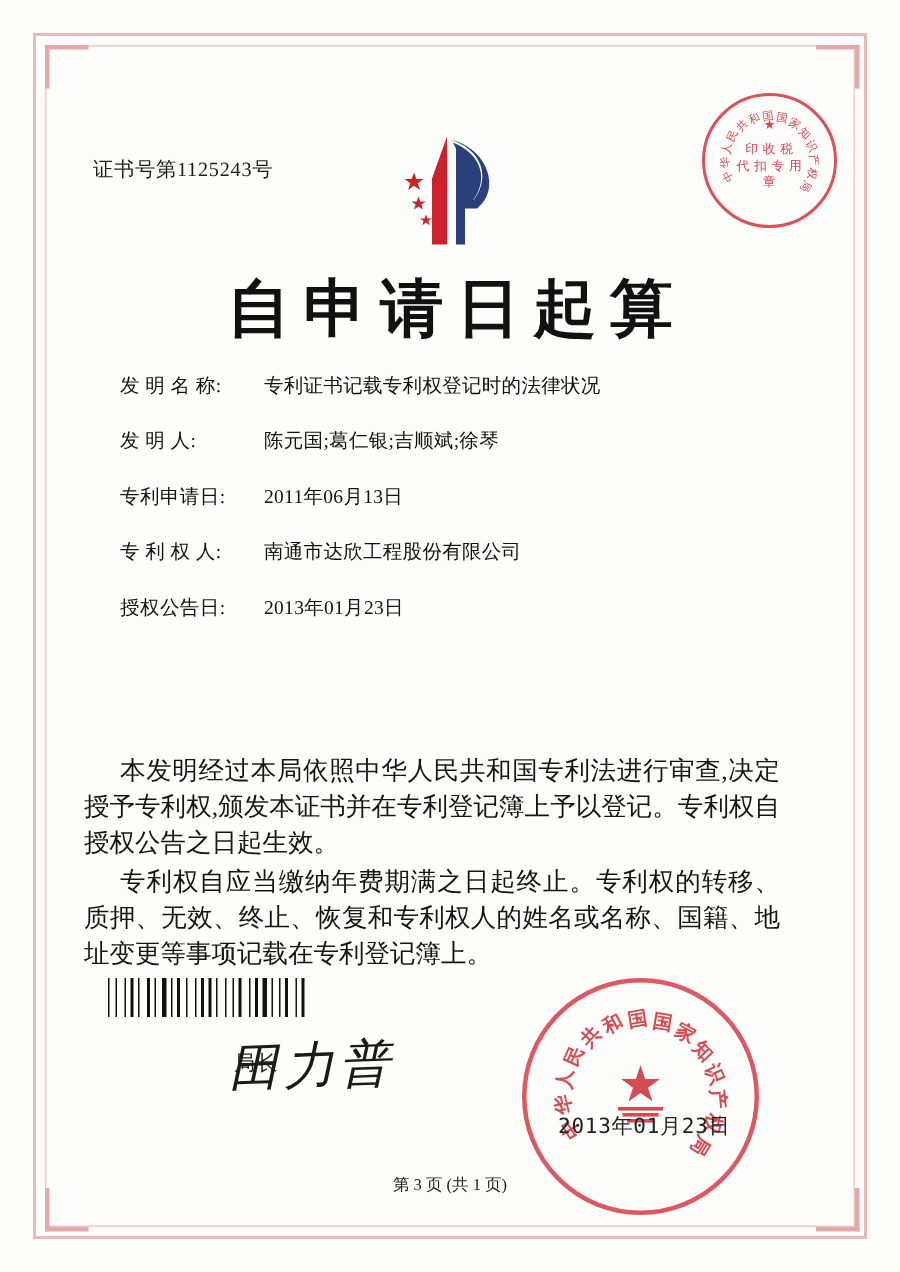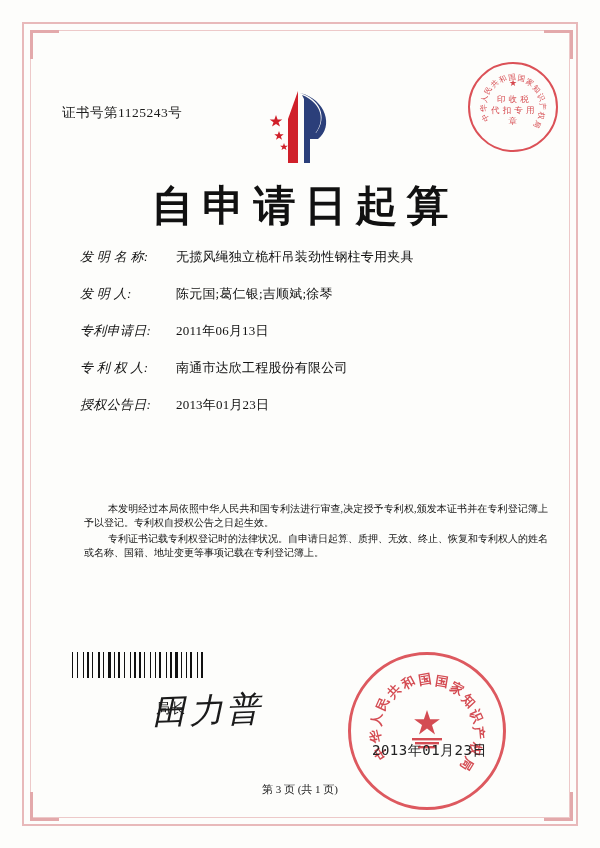--- a/index.html
+++ b/index.html
@@ -125,35 +125,34 @@
     display: flex;
     align-items: baseline;
     margin-bottom: 19px;
     font-size: 13px;
   }
   .field-label {
     width: 96px;
     flex: 0 0 96px;
     letter-spacing: 0.3px;
     color: #111;
-    font-style: italic;
   }
   .field-value {
     flex: 1 1 auto;
     color: #111;
     letter-spacing: 0.2px;
   }
 
   
   .body-text {
     position: absolute;
-    left: 84px; top: 502px;
+    left: 56px; top: 502px;
     width: 464px;
-    font-size: 10px;
-    line-height: 14px;
+    font-size: 17px;
+    line-height: 24px;
     color: #141414;
     text-align: justify;
   }
   .body-text p {
     margin: 0 0 2px 0;
     text-indent: 24px;
   }
 
   
   .barcode {
@@ -288,21 +287,21 @@
       <div>印 收 税</div>
       <div>代 扣 专 用 章</div>
     </div>
   </div>
 
   <div class="title">自申请日起算</div>
 
   <div class="fields">
     <div class="field-row">
       <div class="field-label">发 明 名 称:</div>
-      <div class="field-value">无揽风绳独立桅杆吊装劲性钢柱专用夹具</div>
+      <div class="field-value">专利证书记载专利权登记时的法律状况</div>
     </div>
     <div class="field-row">
       <div class="field-label">发 明 人:</div>
       <div class="field-value">陈元国;葛仁银;吉顺斌;徐琴</div>
     </div>
     <div class="field-row">
       <div class="field-label">专利申请日:</div>
       <div class="field-value">2011年06月13日</div>
     </div>
     <div class="field-row">
@@ -310,21 +309,21 @@
       <div class="field-value">南通市达欣工程股份有限公司</div>
     </div>
     <div class="field-row">
       <div class="field-label">授权公告日:</div>
       <div class="field-value">2013年01月23日</div>
     </div>
   </div>
 
   <div class="body-text">
     <p>本发明经过本局依照中华人民共和国专利法进行审查,决定授予专利权,颁发本证书并在专利登记簿上予以登记。专利权自授权公告之日起生效。</p>
-    <p>专利证书记载专利权登记时的法律状况。自申请日起算、质押、无效、终止、恢复和专利权人的姓名或名称、国籍、地址变更等事项记载在专利登记簿上。</p>
+    <p>专利权自应当缴纳年费期满之日起终止。专利权的转移、质押、无效、终止、恢复和专利权人的姓名或名称、国籍、地址变更等事项记载在专利登记簿上。</p>
   </div>
 
   <div class="barcode">
       <i style="width: 1px;"></i>
       <i style="width: 2px; background: transparent;"></i>
       <i style="width: 1px;"></i>
       <i style="width: 3px; background: transparent;"></i>
       <i style="width: 1px;"></i>
       <i style="width: 1px; background: transparent;"></i>
       <i style="width: 2px;"></i>

